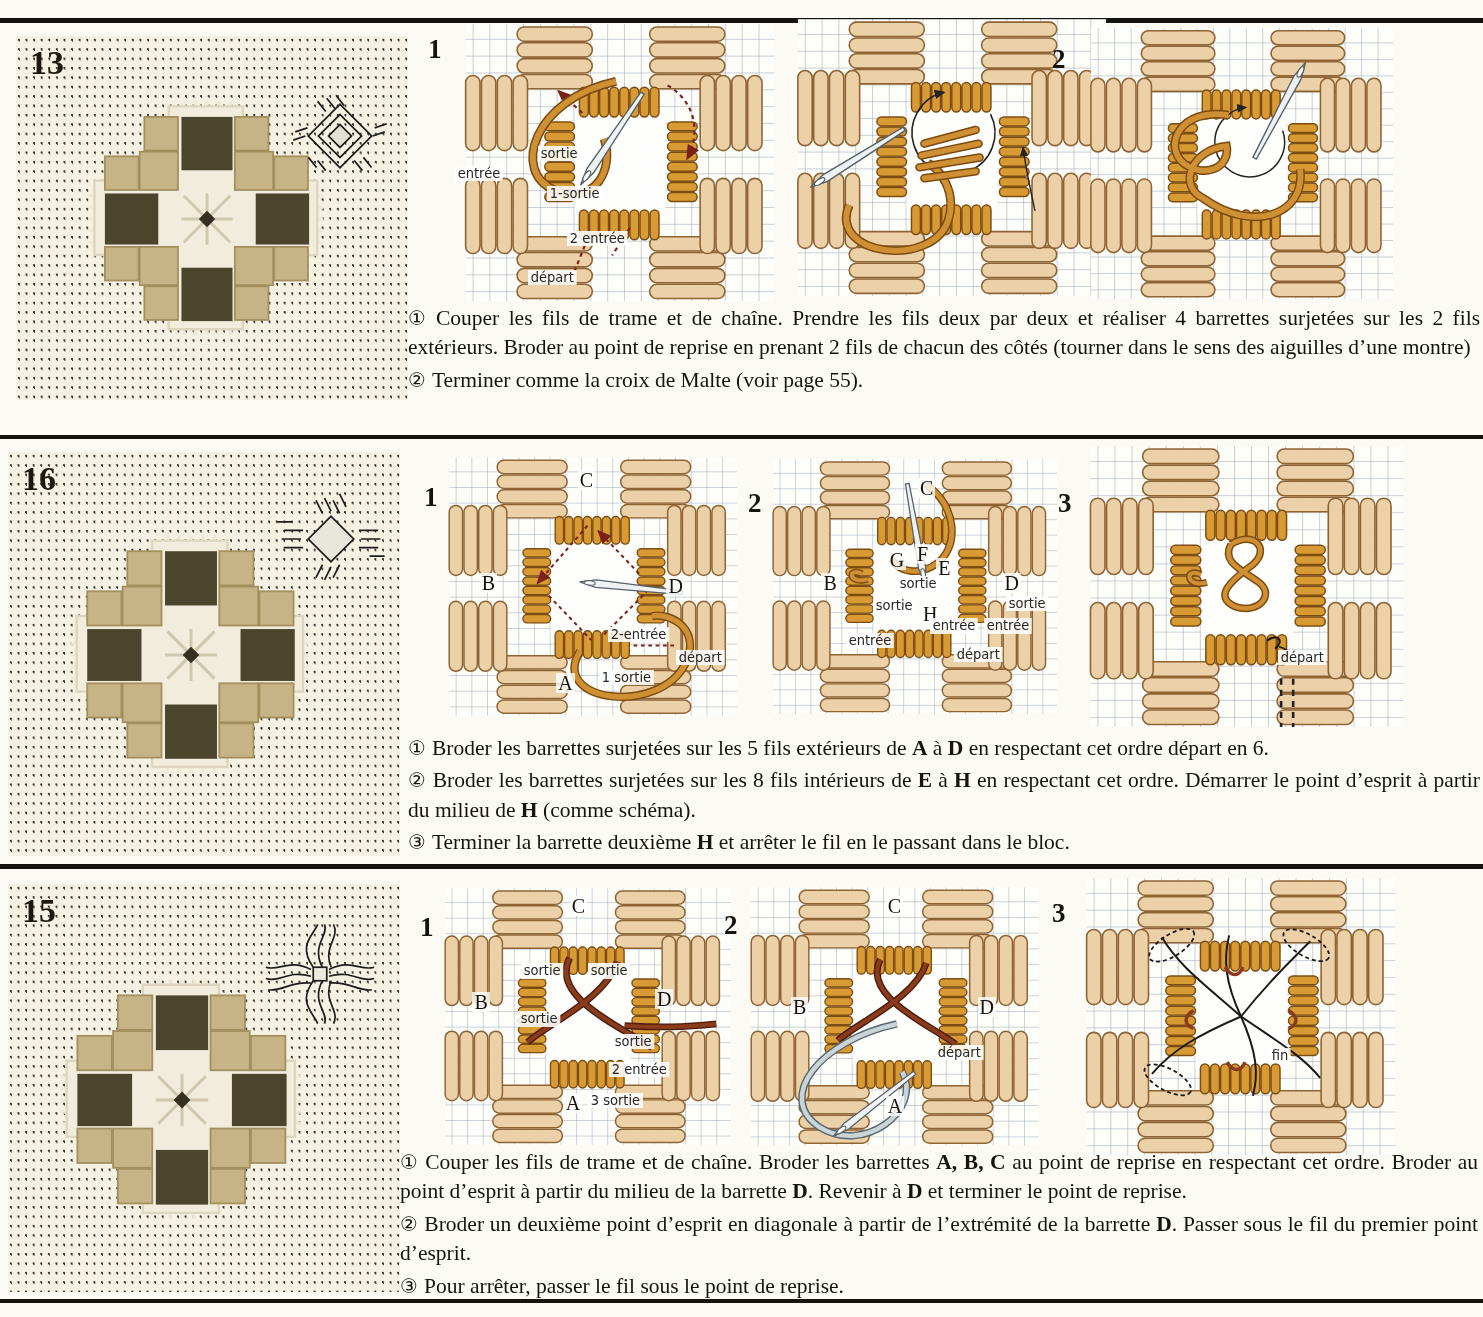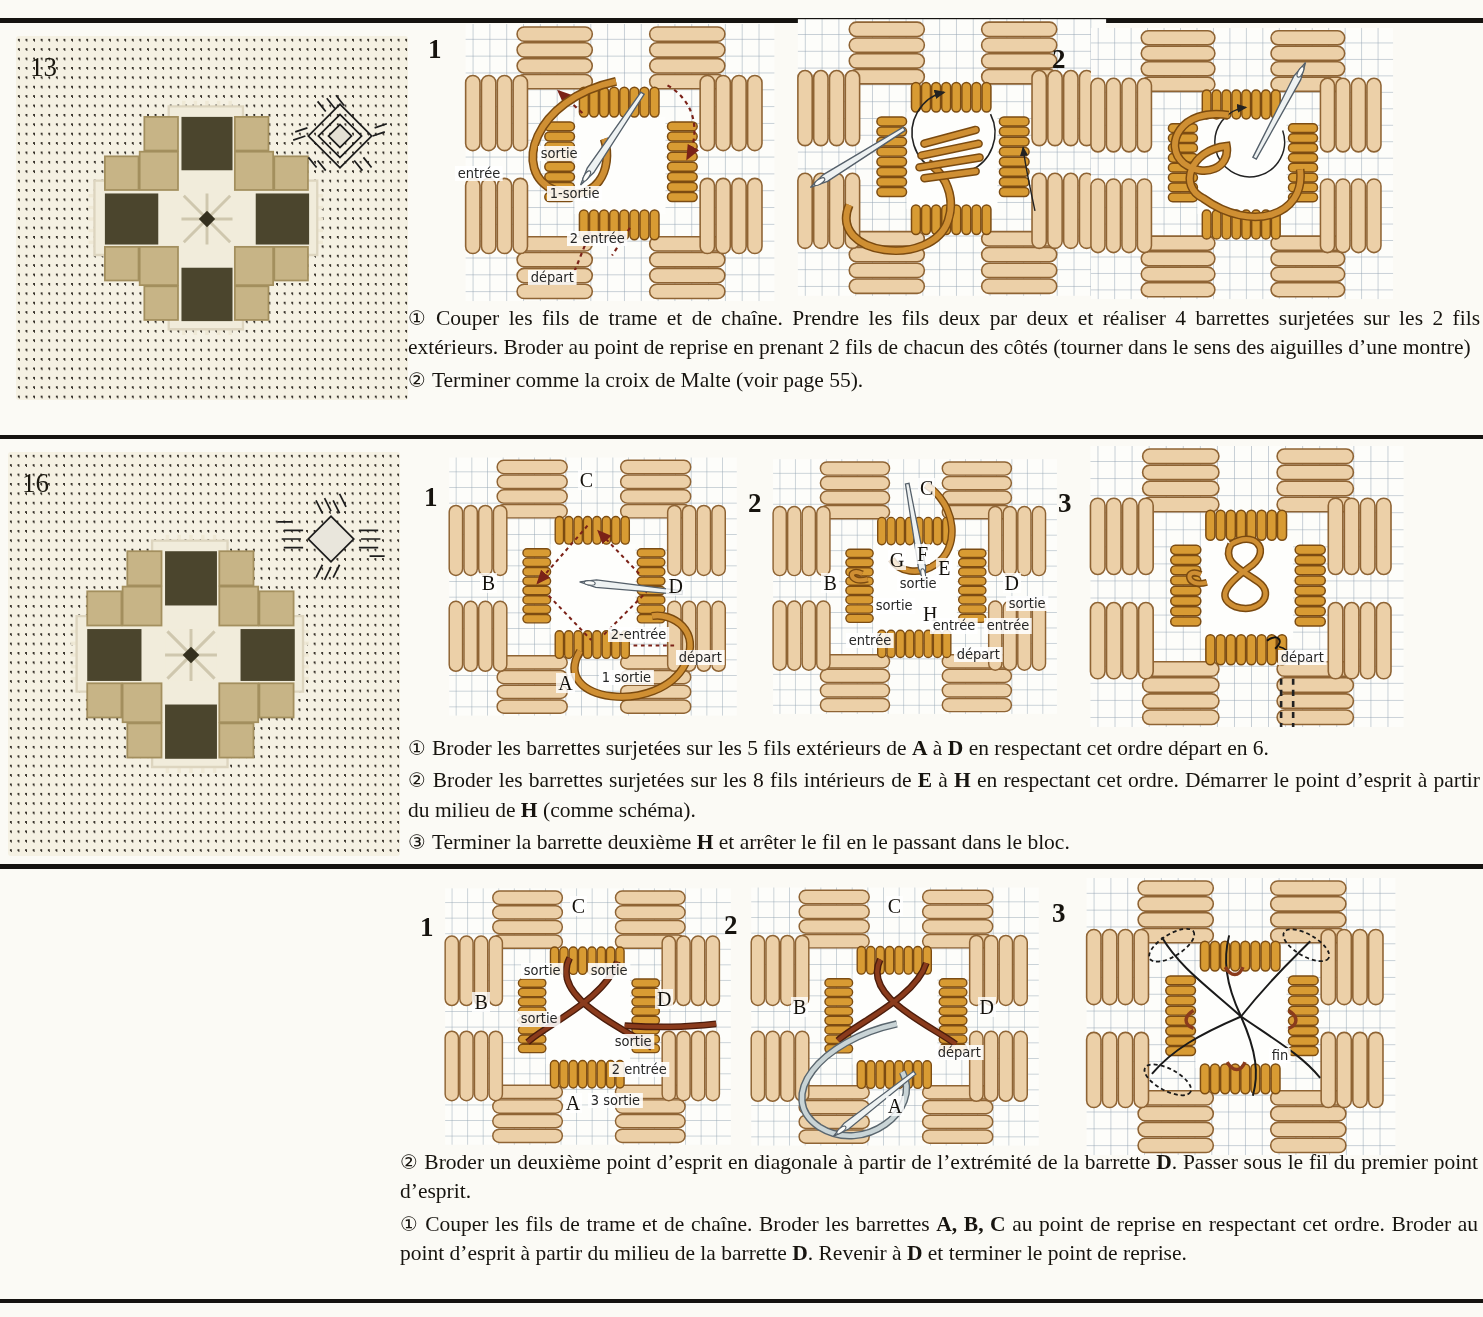--- a/index.html
+++ b/index.html
@@ -2,21 +2,21 @@
 <html><head>
 <meta charset="utf-8">
 <style>
   html,body{margin:0;padding:0;background:#e8e6e0;}
   #page{position:relative;width:1483px;height:1317px;background:#fbfaf5;overflow:hidden;
         font-family:"Liberation Serif",serif;color:#17140f;}
   .rule{position:absolute;left:0;width:100%;background:#151310;}
   .photo{position:absolute;background-color:#f5f1e3;
     background-image:radial-gradient(ellipse 1.3px 2.4px at 3px 4px,#37322a 60%,rgba(0,0,0,0) 62%);
     background-size:7.6px 9.4px;border-radius:3px;}
-  .photo-num{position:absolute;left:14px;top:16px;font-weight:normal;font-size:27px;color:#1c1910;}
+  .photo-num{position:absolute;left:14px;top:8px;font-weight:bold;font-size:34px;color:#1c1910;}
   .motif{position:absolute;}
   .schem{position:absolute;}
   .panel{position:absolute;}
   .panel svg{width:100%;height:100%;display:block;}
   .pnum{position:absolute;font-weight:bold;font-size:27px;color:#16130e;}
   .lbl{position:absolute;font-family:"DejaVu Sans",sans-serif;font-size:14.5px;line-height:1.05;
        color:#262626;background:rgba(255,255,255,.88);padding:0 3px;white-space:nowrap;
        transform:scaleX(.9);transform-origin:left;}
   .ltr{position:absolute;font-size:20px;color:#14110c;background:rgba(255,255,255,.8);
        padding:0 2px;line-height:1;}
@@ -307,20 +307,29 @@
   </svg>
   <span class="lbl" style="left:59%;top:72%;">départ</span>
 </div>
 
 <div class="instr" style="left:408px;top:734px;width:1072px;">
   <p><span class="mk">①</span><span><span>Broder les barrettes surjetées sur les 5 fils extérieurs de </span><span class="b">A</span><span> à </span><span class="b">D</span><span> en respectant cet ordre départ en 6.</span></span></p>
   <p><span class="mk">②</span><span><span>Broder les barrettes surjetées sur les 8 fils intérieurs de </span><span class="b">E</span><span> à </span><span class="b">H</span><span> en respectant cet ordre. Démarrer le point d’esprit à partir du milieu de </span><span class="b">H</span><span> (comme schéma).</span></span></p>
   <p><span class="mk">③</span><span><span>Terminer la barrette deuxième </span><span class="b">H</span><span> et arrêter le fil en le passant dans le bloc.</span></span></p>
 </div>
 
+<div class="photo" style="left:8px;top:884px;width:392px;height:408px;">
+  <div class="photo-num">15</div>
+  <svg class="motif" viewBox="0 0 212 212" style="left:48px;top:90px;width:252px;height:252px;">
+        <use href="#motif"></use>
+      </svg>
+  <svg class="schem" viewBox="-55 -55 110 110" style="right:18px;top:28px;width:124px;height:124px;">
+        <use href="#schem15"></use>
+      </svg>
+</div>
 
 <div class="pnum" style="left:420px;top:912px;">1</div>
 <div class="panel" style="left:436px;top:876px;width:304px;height:282px;">
   <svg viewBox="0 0 332 285">
     <use href="#scaffold"></use>
     <g fill="none" stroke="#4c1d0c" stroke-width="7.5">
       <path d="M146,78C124,120 200,152 236,176"></path>
       <path d="M198,82C186,122 122,150 100,170"></path>
       <path d="M206,152C244,154 268,154 306,150"></path>
     </g>
@@ -386,17 +395,18 @@
       <path d="M150,92c6,10 14,10 18,0"></path>
       <path d="M118,136c-10,6 -10,14 0,18"></path>
       <path d="M214,136c10,6 10,14 0,18"></path>
       <path d="M152,188c6,10 14,10 18,0"></path>
     </g>
   </svg>
   <span class="lbl" style="left:58%;top:61%;">fin</span>
 </div>
 
 <div class="instr" style="left:400px;top:1148px;width:1078px;">
+  <p><span class="mk">①</span><span><span>Couper les fils de trame et de chaîne. Broder les barrettes </span><span class="b">A, B, C</span><span> au point de reprise en respectant cet ordre. Broder au point d’esprit à partir du milieu de la barrette </span><span class="b">D</span><span>. Revenir à </span><span class="b">D</span><span> et terminer le point de reprise.</span></span></p>
   <p><span class="mk">②</span><span><span>Broder un deuxième point d’esprit en diagonale à partir de l’extrémité de la barrette </span><span class="b">D</span><span>. Passer sous le fil du premier point d’esprit.</span></span></p>
-  <p><span class="mk">①</span><span><span>Couper les fils de trame et de chaîne. Broder les barrettes </span><span class="b">A, B, C</span><span> au point de reprise en respectant cet ordre. Broder au point d’esprit à partir du milieu de la barrette </span><span class="b">D</span><span>. Revenir à </span><span class="b">D</span><span> et terminer le point de reprise.</span></span></p>
+  <p><span class="mk">③</span><span><span>Pour arrêter, passer le fil sous le point de reprise.</span></span></p>
 </div>
 
 </div>
 
 </body></html>

